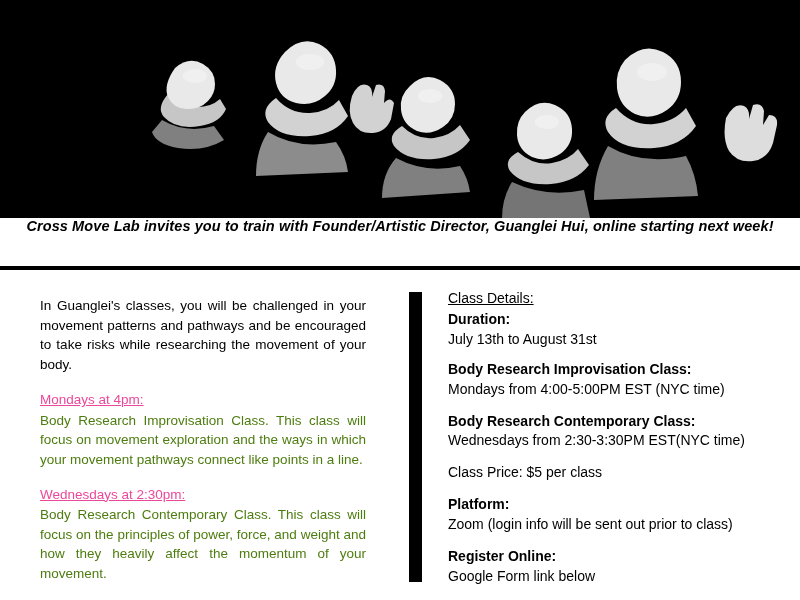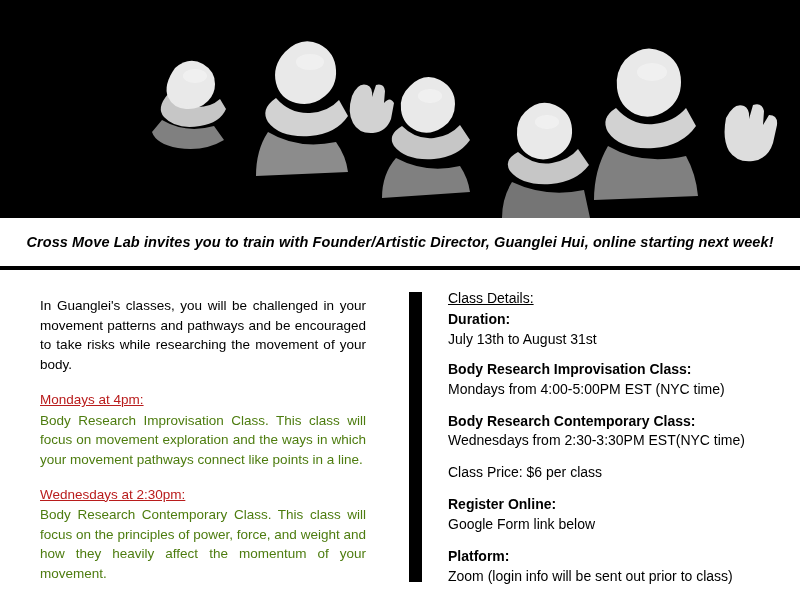--- a/index.html
+++ b/index.html
@@ -38,21 +38,20 @@
   }
 
   
   .tagline-band {
     position: relative;
     width: 800px;
     height: 48px;
     background: #ffffff;
     border-bottom: 4px solid #000000;
     display: flex;
-    align-items: center;
   }
   .tagline {
     width: 100%;
     text-align: center;
     font-style: italic;
     font-weight: bold;
     font-size: 14.5px;
     color: #000000;
     letter-spacing: 0.1px;
     padding: 0 8px;
@@ -95,21 +94,21 @@
   .lead {
     font-size: 13.5px;
     line-height: 1.45;
     color: #000000;
     text-align: justify;
     margin: 0 0 16px 0;
   }
   .sec-head {
     font-size: 13.5px;
     line-height: 1.45;
-    color: #b91c1c;
+    color: #ec4899;
     text-decoration: underline;
     margin: 0 0 1px 0;
   }
   .sec-body {
     font-size: 13.5px;
     line-height: 1.45;
     color: #4d7c0f;
     text-align: justify;
     margin: 0 0 15px 0;
   }
@@ -224,28 +223,28 @@
         <p class="r-value">Mondays from 4:00-5:00PM EST (NYC time)</p>
       </div>
 
       <div class="r-block">
         <p class="r-label">Body Research Contemporary Class:</p>
         <p class="r-value">Wednesdays from 2:30-3:30PM EST(NYC time)</p>
       </div>
 
       <p class="r-inline">
         <b>Class Price:</b>
-        <span>$6 per class</span>
+        <span>$5 per class</span>
       </p>
+
+      <div class="r-block">
+        <p class="r-label">Platform:</p>
+        <p class="r-value">Zoom (login info will be sent out prior to class)</p>
+      </div>
 
       <div class="r-block">
         <p class="r-label">Register Online:</p>
         <p class="r-value">Google Form link below</p>
       </div>
-
-      <div class="r-block">
-        <p class="r-label">Platform:</p>
-        <p class="r-value">Zoom (login info will be sent out prior to class)</p>
-      </div>
     </div>
 
   </div>
 </div>
 
 </body></html>

